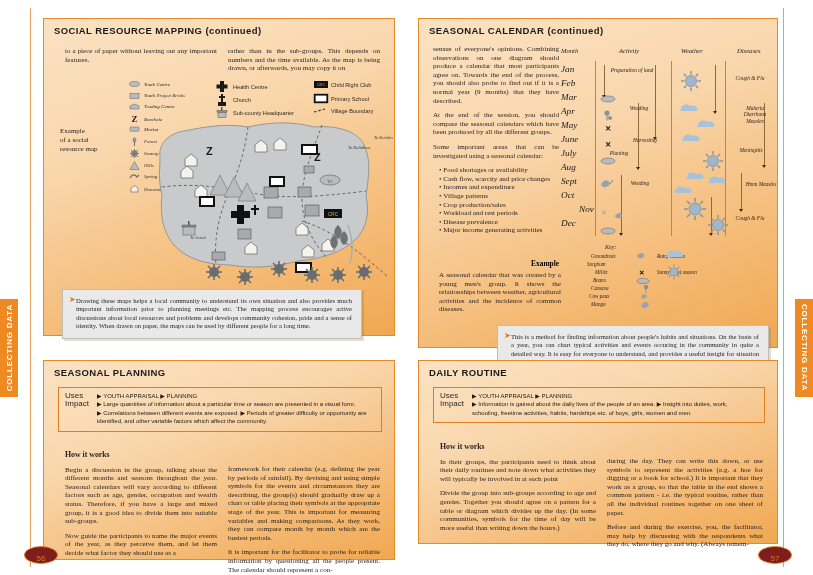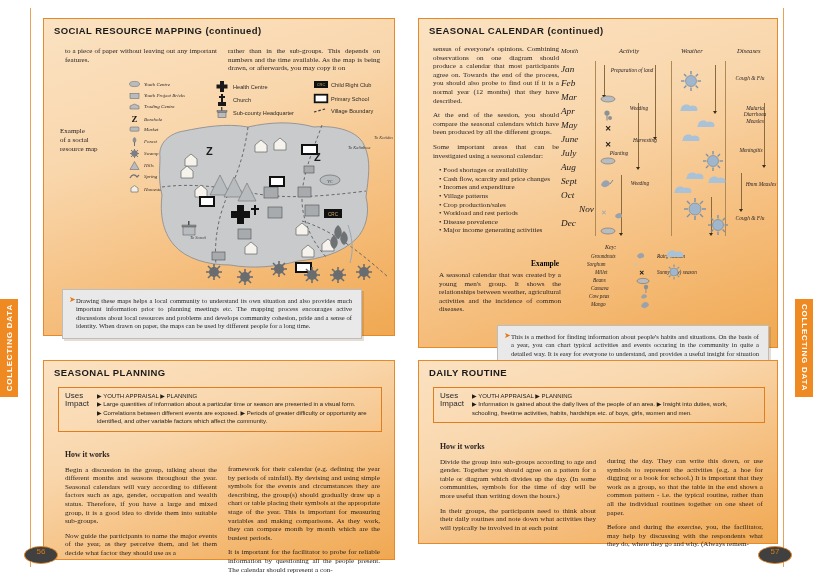--- a/index.html
+++ b/index.html
@@ -71,21 +71,21 @@
      text-align:center; font-family:"Liberation Serif",serif; line-height:6.4px;}
   .axis { position:absolute; width:1px; background:#8b6a3e; }
   .arrowtip { position:absolute; width:0;height:0;
      border-left:2px solid transparent; border-right:2px solid transparent;
      border-top:3.2px solid #3a2c18; }
   .calkey { position:absolute; font-style:italic; font-size:5.2px; color:#231f20;
      font-family:"Liberation Serif",serif; }
 
   
   .pgnum { position:absolute; width:34px; height:18px; border:1px solid #e08a2c;
-     border-radius:50%; background:#404040; display:flex; align-items:flex-start;
+     border-radius:50%; background:#7f1d1d; display:flex; align-items:flex-end;
      justify-content:center; font-family:"Liberation Sans",sans-serif;
      font-size:8px; color:#d97b15; }
 
   svg { display:block; overflow:visible; }
 </style>
 </head>
 <body>
 
 <div id="page">
 
@@ -438,21 +438,21 @@
   </div>
 
   <div class="pgnum" style="left:24px; top:546px;">
     <span>56</span>
   </div>
 
   <div class="box" style="left:418px; top:18px; width:360px; height:330px;">
     <div class="boxhdr cont">SEASONAL CALENDAR (continued)</div>
 
     <div class="col" style="position:absolute; left:14px; top:26px; width:126px;">
-      <p>sensus of everyone's opinions. Combining observations on one diagram should produce a calendar that most participants agree on. Towards the end of the process, you should also probe to find out if it is a normal year (12 months) that they have described.</p>
+      <p>sensus of everyone's opinions. Combining observations on one diagram should produce a calendar that most participants agree on. Towards the end of the process, you should also probe to find out if it is a normal year (9 months) that they have described.</p>
       <p>At the end of the session, you should compare the seasonal calendars which have been produced by all the different groups.</p>
       <p>Some important areas that can be investigated using a seasonal calendar:</p>
       <ul style="list-style:none; padding-left:6px; margin-top:2px;">
         <li style="text-indent:-6px; padding-left:6px;">•&nbsp;<span>Food shortages or availability</span></li>
         <li style="text-indent:-6px; padding-left:6px;">•&nbsp;<span>Cash flow, scarcity and price changes</span></li>
         <li style="text-indent:-6px; padding-left:6px;">•&nbsp;<span>Incomes and expenditure</span></li>
         <li style="text-indent:-6px; padding-left:6px;">•&nbsp;<span>Village patterns</span></li>
         <li style="text-indent:-6px; padding-left:6px;">•&nbsp;<span>Crop production/sales</span></li>
         <li style="text-indent:-6px; padding-left:6px;">•&nbsp;<span>Workload and rest periods</span></li>
         <li style="text-indent:-6px; padding-left:6px;">•&nbsp;<span>Disease prevalence</span></li>
@@ -677,22 +677,22 @@
         <div class="uibody">
           <div>▶ Information is gained about the daily lives of the people of an area. ▶ Insight into duties, work,</div>
           <div>schooling, freetime activities, habits, hardships etc. of boys, girls, women and men.</div>
         </div>
       </div>
     </div>
 
     <div class="cols" style="left:21px; top:82px; width:324px;">
       <div class="col" style="width:156px;">
         <div class="hiw">How it works</div>
+        <p>In their groups, the participants need to think about their daily routines and note down what activities they will typically be involved in at each point</p>
         <p>Divide the group into sub-groups according to age and gender. Together you should agree on a pattern for a table or diagram which divides up the day. (In some communities, symbols for the time of day will be more useful than writing down the hours.)</p>
-        <p>In their groups, the participants need to think about their daily routines and note down what activities they will typically be involved in at each point</p>
       </div>
       <div class="col" style="width:156px; padding-top:14px;">
         <p>during the day. They can write this down, or use symbols to represent the activities (e.g. a hoe for digging or a book for school.) It is important that they work as a group, so that the table in the end shows a common pattern - i.e. the typical routine, rather than all the individual routines together on one sheet of paper.</p>
         <p>Before and during the exercise, you, the facilitator, may help by discussing with the respondents what they do, where they go and why. (Always remem-</p>
       </div>
     </div>
   </div>
 
   <div class="pgnum" style="left:758px; top:546px;">
     <span>57</span>

